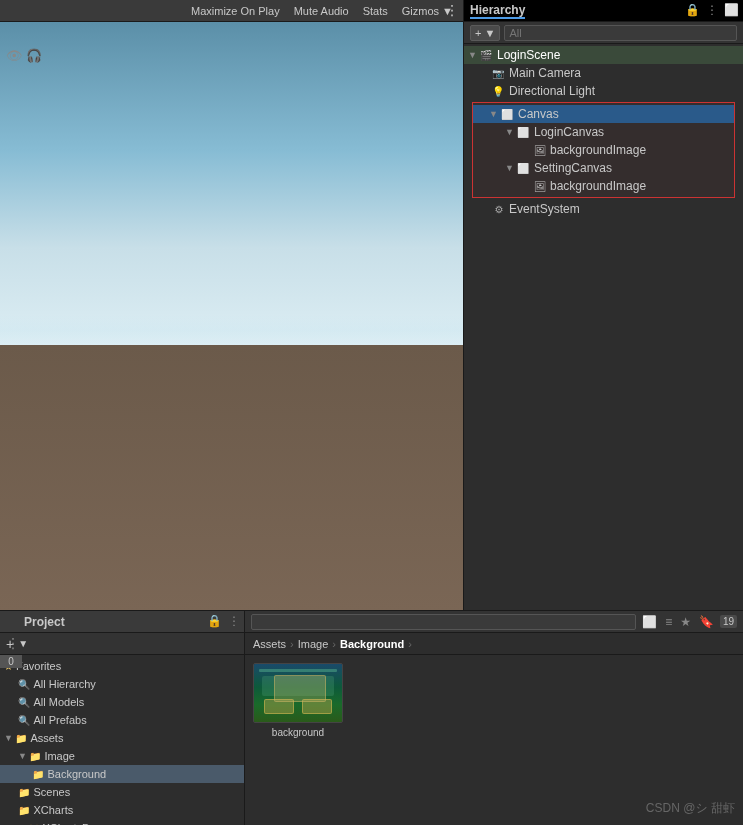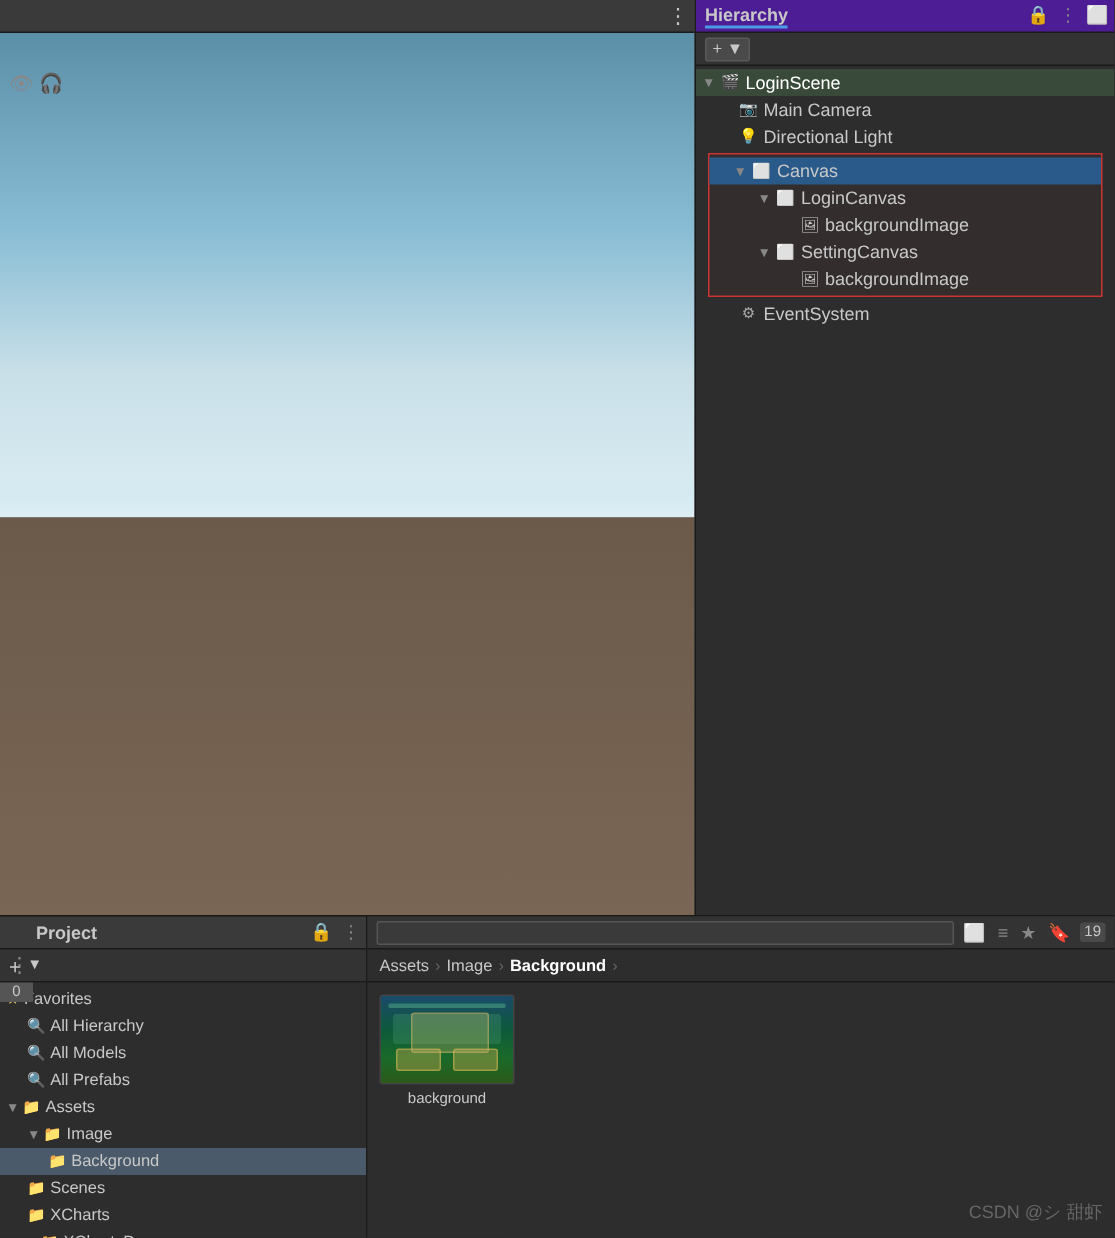--- a/index.html
+++ b/index.html
@@ -109,21 +109,21 @@
       flex: 1;
       height: 610px;
       background: #2d2d2d;
       border-left: 1px solid #1a1a1a;
       display: flex;
       flex-direction: column;
     }
 
     .hierarchy-header {
       height: 22px;
-      background: #4c1d95;
+      background: #000000;
       border-bottom: 1px solid #1a1a1a;
       display: flex;
       align-items: center;
       padding: 0 6px;
       gap: 4px;
       position: relative;
     }
 
     .hierarchy-title {
       color: #c8c8c8;
@@ -505,20 +505,26 @@
   </style>
 </head>
 <body>
 
 <div class="left-dots-top">⋮</div>
 
 <div class="top-section">
 
   <div class="scene-view">
     <div class="scene-toolbar">
+      <div class="scene-toolbar-right">
+        <button class="toolbar-btn">Maximize On Play</button>
+        <button class="toolbar-btn">Mute Audio</button>
+        <button class="toolbar-btn">Stats</button>
+        <button class="toolbar-btn">Gizmos ▼</button>
+      </div>
       <div class="scene-dots-menu">⋮</div>
     </div>
     <div class="scene-canvas">
       <div class="scene-sky"></div>
       <div class="scene-ground"></div>
       <div class="scene-horizon"></div>
       <div class="scene-eye-icons">
         <span>👁</span>
         <span>🎧</span>
       </div>
@@ -529,20 +535,21 @@
     <div class="hierarchy-header">
       <span class="hierarchy-title hierarchy-tab-active">Hierarchy</span>
       <div class="hierarchy-icons-right">
         <span>🔒</span>
         <span>⋮</span>
         <span>⬜</span>
       </div>
     </div>
     <div class="hierarchy-toolbar">
       <button class="add-btn">+ ▼</button>
+      <input class="search-bar" placeholder="All" style="">
     </div>
     <div class="hierarchy-content">
 
       <div class="hierarchy-item scene-root">
         <span class="expand-arrow">▼</span>
         <span class="item-icon">🎬</span>
         <span>LoginScene</span>
       </div>
 
       <div class="hierarchy-item indent-1">

